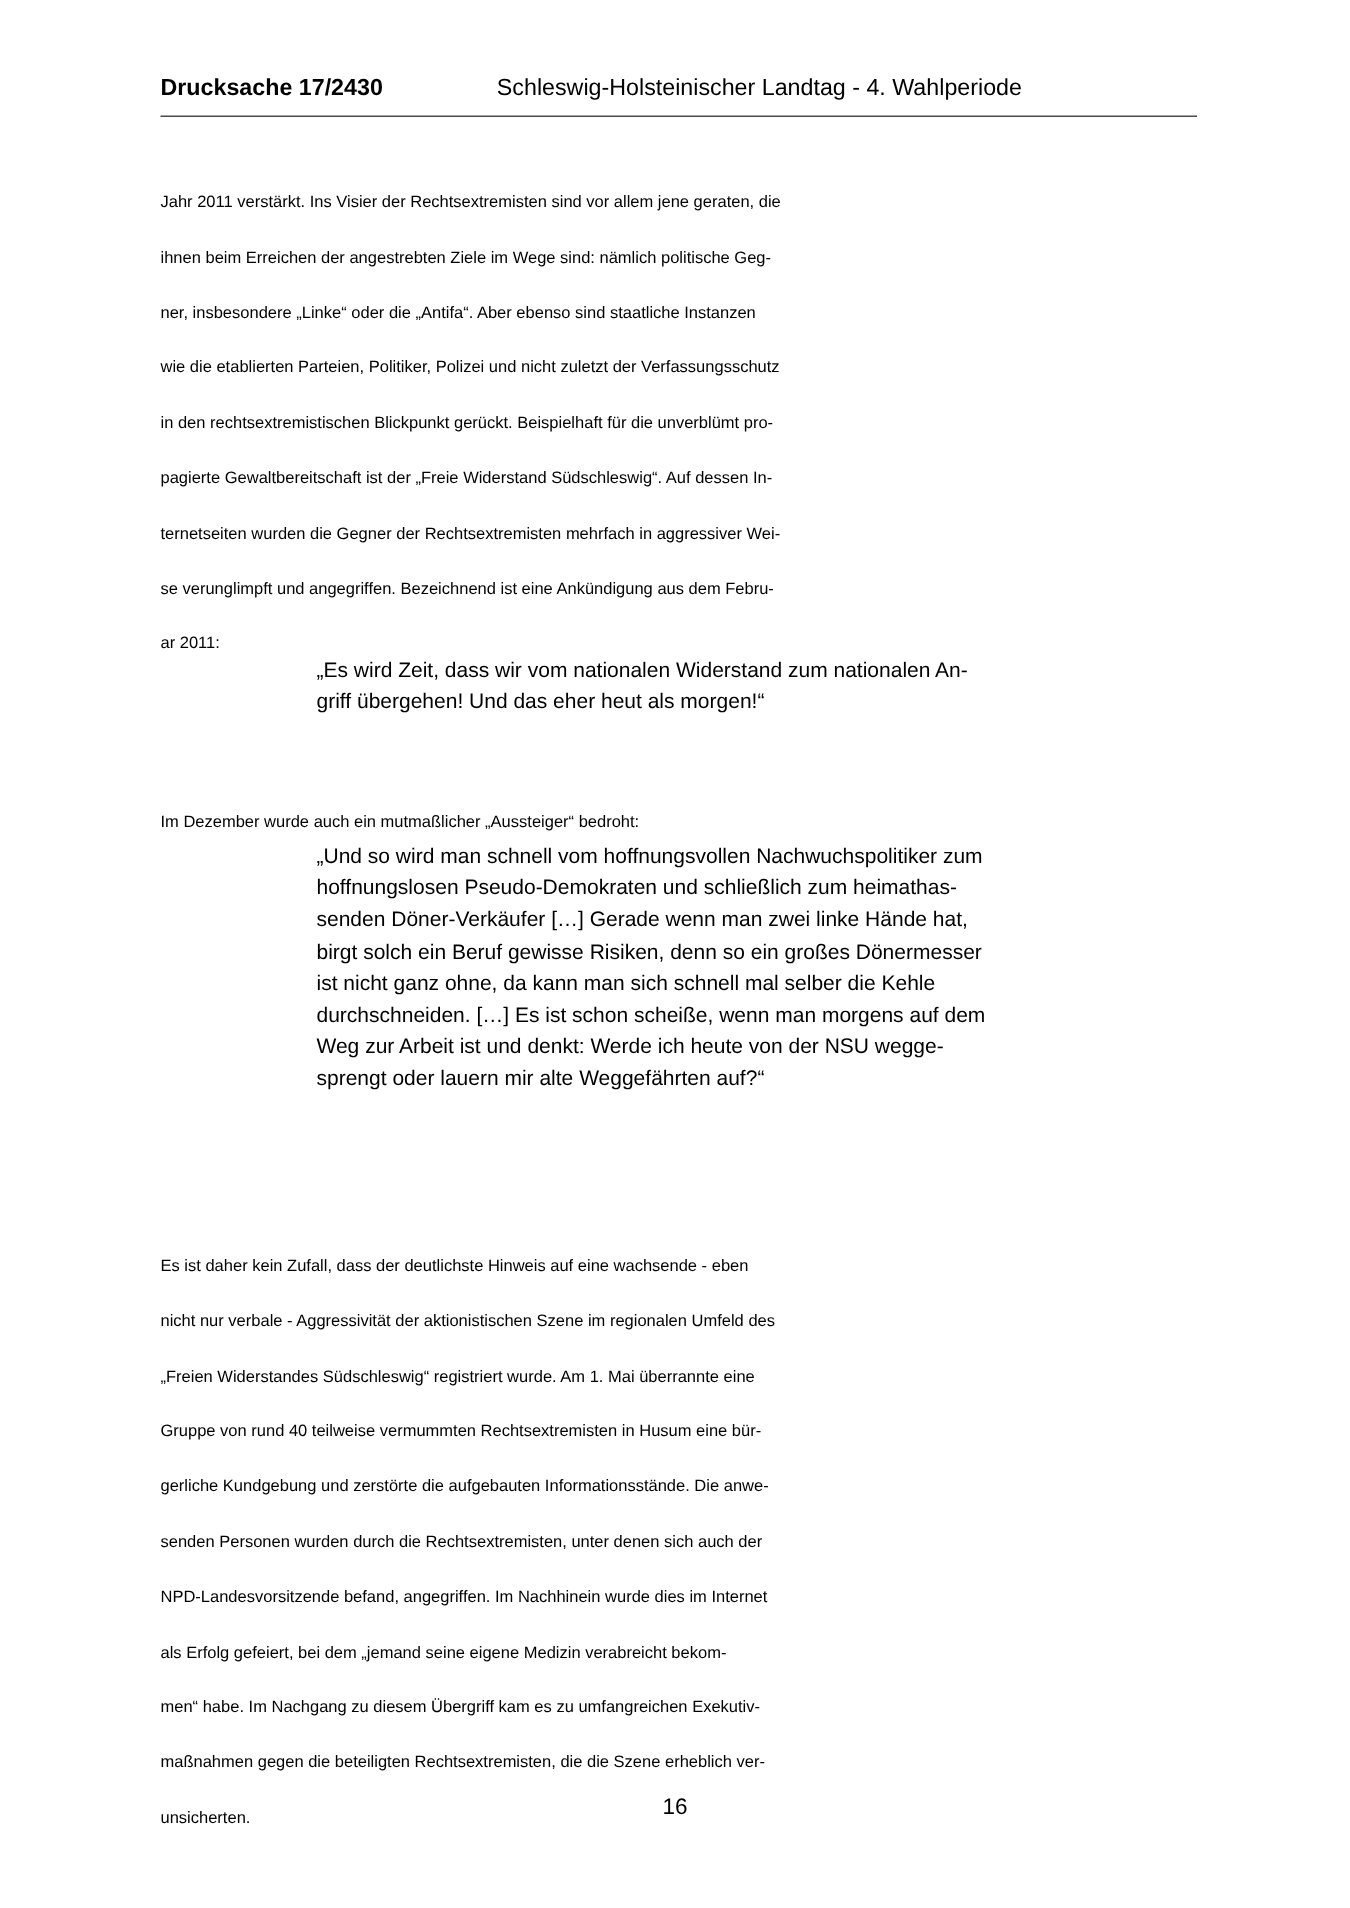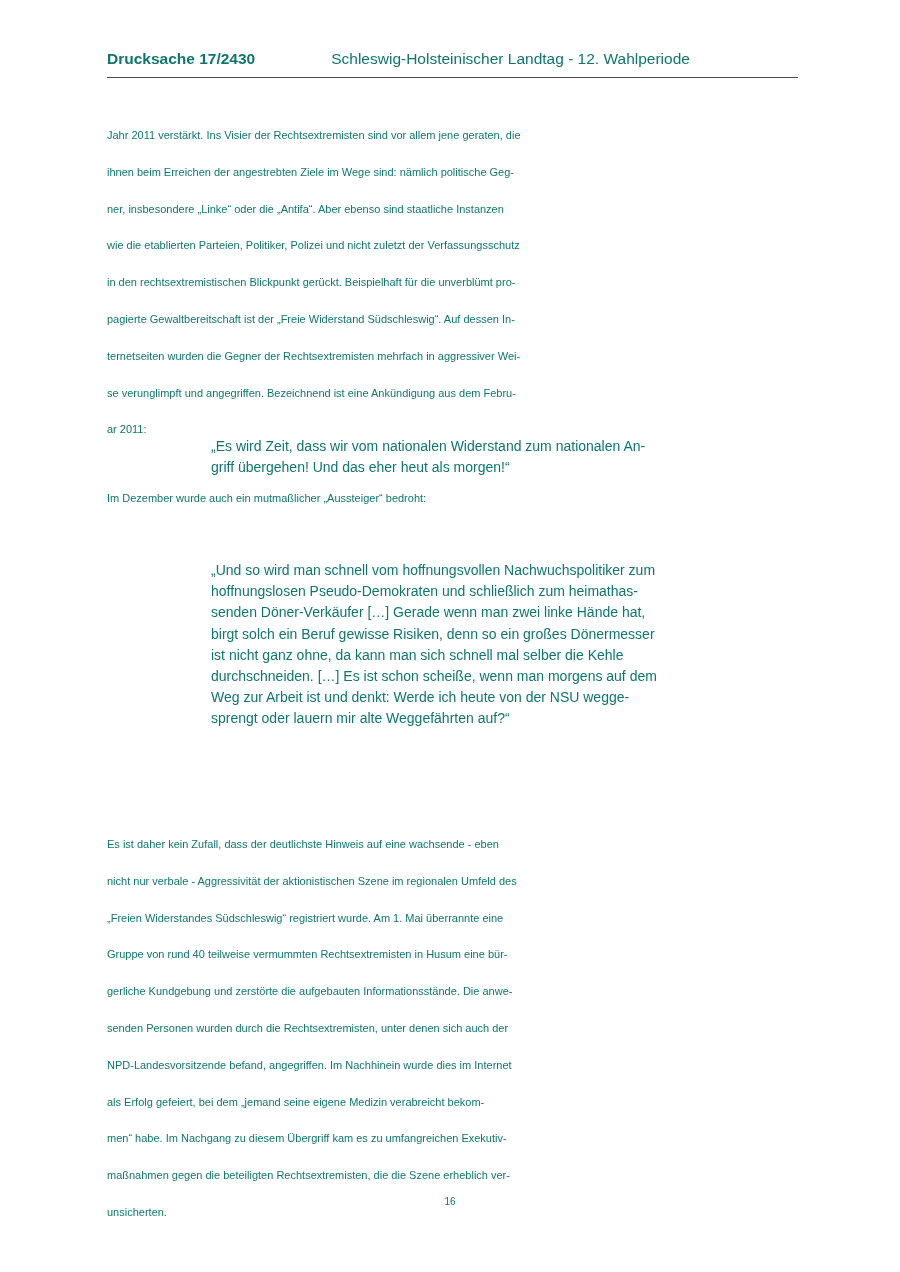--- a/index.html
+++ b/index.html
@@ -6,21 +6,21 @@
     margin: 0;
     padding: 0;
     background: #ffffff;
   }
   .page {
     position: relative;
     width: 900px;
     height: 1272px;
     background: #ffffff;
     font-family: "Liberation Sans", sans-serif;
-    color: #0f766e;
+    color: #000000;
     overflow: hidden;
   }
 
   
   .header {
     position: absolute;
     left: 107px;
     top: 50px;
     width: 691px;
     display: flex;
@@ -49,21 +49,21 @@
   .body-block {
     position: absolute;
     left: 107px;
     width: 690px;
     font-size: 11px;
     line-height: 36.8px;
     text-align: left;
     white-space: pre-line;
   }
   #para-1 { top: 117px; }
-  #para-2 { top: 480px; }
+  #para-2 { top: 530px; }
   #para-3 { top: 826px; }
 
   
   .quote-block {
     position: absolute;
     left: 211px;
     width: 585px;
     font-size: 14px;
     line-height: 21.2px;
     text-align: left;
@@ -72,31 +72,31 @@
   #quote-1 { top: 436px; }
   #quote-2 { top: 560px; }
 
   
   .folio {
     position: absolute;
     left: 0;
     top: 1196px;
     width: 900px;
     text-align: center;
-    font-size: 10px;
+    font-size: 15px;
   }
 </style>
 </head>
 <body>
 
 <div class="page">
 
   <div class="header">
     <span class="header-left">Drucksache 17/2430</span>
-    <span class="header-center">Schleswig-Holsteinischer Landtag - 12. Wahlperiode</span>
+    <span class="header-center">Schleswig-Holsteinischer Landtag - 4. Wahlperiode</span>
   </div>
   <div class="header-rule"></div>
 
   <div class="body-block" id="para-1">Jahr 2011 verstärkt. Ins Visier der Rechtsextremisten sind vor allem jene geraten, die
 ihnen beim Erreichen der angestrebten Ziele im Wege sind: nämlich politische Geg-
 ner, insbesondere „Linke“ oder die „Antifa“. Aber ebenso sind staatliche Instanzen
 wie die etablierten Parteien, Politiker, Polizei und nicht zuletzt der Verfassungsschutz
 in den rechtsextremistischen Blickpunkt gerückt. Beispielhaft für die unverblümt pro-
 pagierte Gewaltbereitschaft ist der „Freie Widerstand Südschleswig“. Auf dessen In-
 ternetseiten wurden die Gegner der Rechtsextremisten mehrfach in aggressiver Wei-

